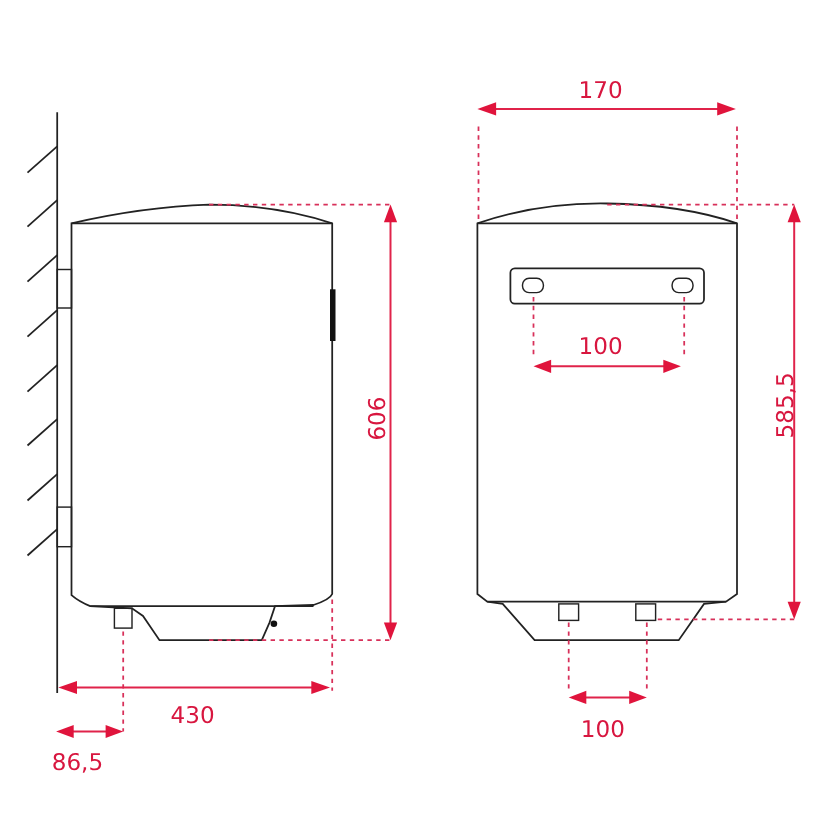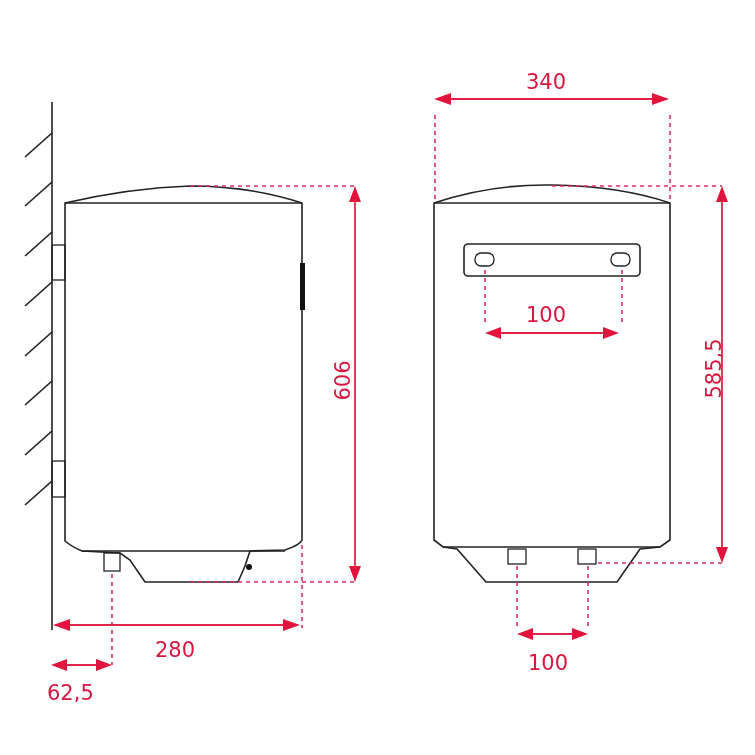--- a/index.html
+++ b/index.html
@@ -97,21 +97,21 @@
     <line class="dim" x1="722" y1="194" x2="722" y2="556"></line>
     <polygon class="arrow" points="722,186 716,202 728,202"></polygon>
     <polygon class="arrow" points="722,563 716,547 728,547"></polygon>
 
     <line class="dim" x1="524" y1="634" x2="581" y2="634"></line>
     <polygon class="arrow" points="517,634 533,628 533,640"></polygon>
     <polygon class="arrow" points="588,634 572,628 572,640"></polygon>
   </g>
 </svg>
 
-<div class="label" style="left:155px; top:640px;">280</div>
-<div class="label" style="left:47px; top:683px;">62,5</div>
+<div class="label" style="left:155px; top:640px;">430</div>
+<div class="label" style="left:47px; top:683px;">86,5</div>
 <div class="label vlabel" style="left:323px; top:370px;">606</div>
 
-<div class="label" style="left:526px; top:72px;">340</div>
+<div class="label" style="left:526px; top:72px;">170</div>
 <div class="label" style="left:526px; top:305px;">100</div>
 <div class="label vlabel" style="left:684px; top:358px;">585,5</div>
 <div class="label" style="left:528px; top:653px;">100</div>
 </div>
 
 </body></html>

